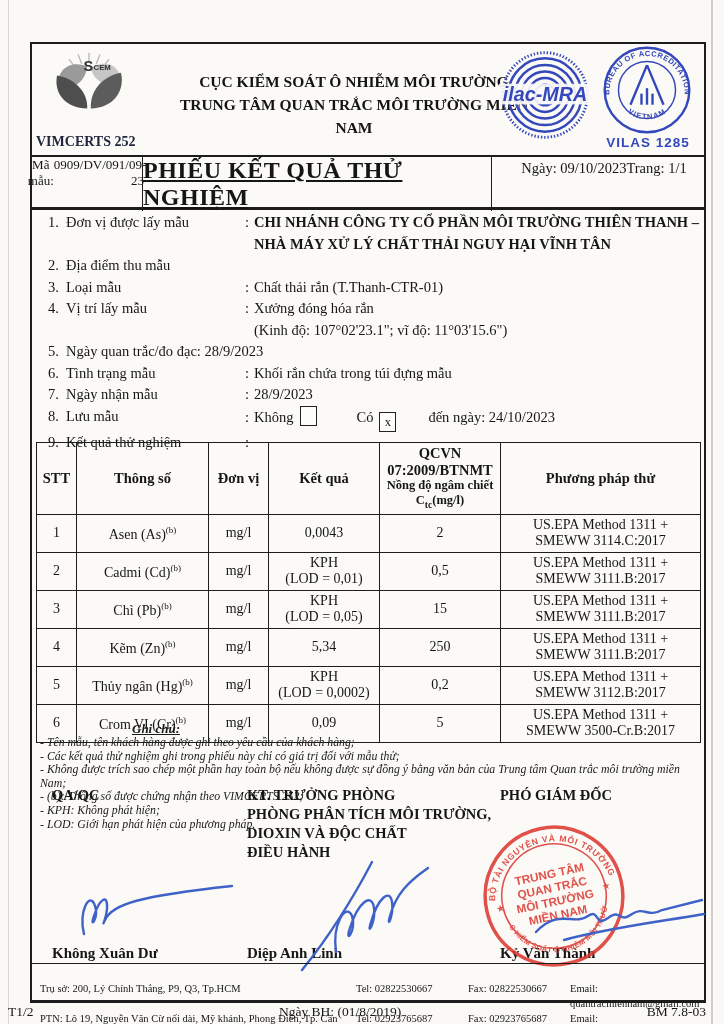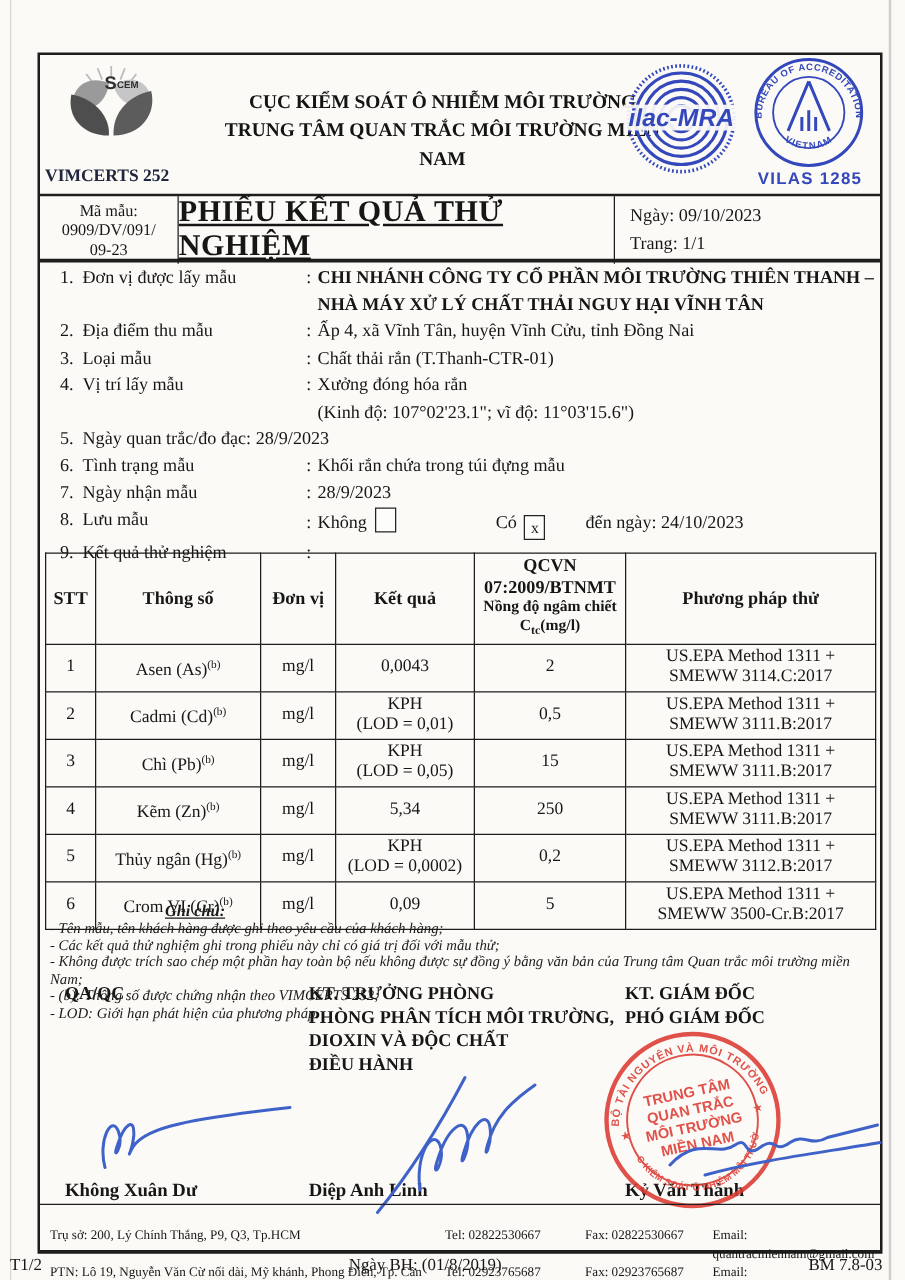--- a/index.html
+++ b/index.html
@@ -19,38 +19,38 @@
        font-size:15.5px;line-height:23px;color:#141414;}
   .ilac{position:absolute;left:466px;top:4px;width:94px;height:94px;}
   .vilas{position:absolute;left:566px;top:0px;width:98px;height:92px;}
   .vilas-code{position:absolute;left:566px;top:91px;width:100px;text-align:center;
               font-family:"Liberation Sans",sans-serif;font-weight:bold;font-size:13.5px;
               letter-spacing:1px;color:#3448bb;}
 
   
   .title-row{position:absolute;left:0;top:113px;width:100%;height:50px;display:grid;
              grid-template-columns:111px 1fr 212px;border-bottom:3px solid #1d1d1d;}
-  .tcell{display:flex;flex-direction:column;justify-content:center;}
+  .tcell{display:flex;justify-content:center;}
   .tcode{border-right:1.5px solid #1d1d1d;text-align:center;font-size:13px;line-height:15.5px;}
   .ttitle{border-right:1.5px solid #1d1d1d;align-items:flex-end;font-weight:bold;font-size:24px;
           letter-spacing:0.5px;text-decoration:underline;}
   .tmeta{padding-left:12px;font-size:14.5px;line-height:22px;}
 
   
   .info{position:absolute;left:0;top:168px;width:100%;font-size:14.5px;line-height:21.5px;}
   .irow{display:grid;grid-template-columns:18px 179px 1fr;padding-left:16px;align-items:start;}
   .irow.tight{grid-template-columns:18px 1fr;}
   .ilabel{white-space:nowrap;}
   .colon{margin-right:5px;}
   .vstack{display:inline-block;vertical-align:top;}
   .boldval{font-weight:bold;}
   .blk{display:block;}
   .chk{display:inline-block;width:15px;height:18px;border:1.2px solid #222;text-align:center;
        font-size:12.5px;line-height:18px;vertical-align:-4px;margin-left:6px;background:#fdfdfb;}
-  .gap-yes{margin-left:80px;}
+  .gap-yes{margin-left:40px;}
   .gap-until{margin-left:32px;}
 
   
   table.results{position:absolute;left:4px;top:398px;width:664px;border-collapse:collapse;
                 table-layout:fixed;font-size:14px;}
   .results th,.results td{border:1.4px solid #1d1d1d;text-align:center;vertical-align:middle;
                           padding:2px 2px;line-height:16.5px;}
   .results th{font-weight:bold;font-size:14.5px;}
   .qcvn-small{font-size:12.5px;font-weight:bold;line-height:14.5px;}
   .c-param{text-align:left;padding-left:9px;}
@@ -167,21 +167,20 @@
 
     <div class="info">
       <div class="irow">
         <span>1.</span>
         <span class="ilabel">Đơn vị được lấy mẫu</span>
         <span><span class="colon">:</span><span class="vstack boldval"><span class="blk">CHI NHÁNH CÔNG TY CỔ PHẦN MÔI TRƯỜNG THIÊN THANH –</span><span class="blk">NHÀ MÁY XỬ LÝ CHẤT THẢI NGUY HẠI VĨNH TÂN</span></span></span>
       </div>
       <div class="irow">
         <span>2.</span>
         <span class="ilabel">Địa điểm thu mẫu</span>
-        <span><span class="colon">:</span><span>Ấp 4, xã Vĩnh Tân, huyện Vĩnh Cửu, tỉnh Đồng Nai</span></span>
       </div>
       <div class="irow">
         <span>3.</span>
         <span class="ilabel">Loại mẫu</span>
         <span><span class="colon">:</span><span>Chất thải rắn (T.Thanh-CTR-01)</span></span>
       </div>
       <div class="irow">
         <span>4.</span>
         <span class="ilabel">Vị trí lấy mẫu</span>
         <span><span class="colon">:</span><span class="vstack"><span class="blk">Xưởng đóng hóa rắn</span><span class="blk">(Kinh độ: 107°02'23.1"; vĩ độ: 11°03'15.6")</span></span></span>
@@ -321,20 +320,21 @@
         </tbody>
     </table>
 
     <div class="notes">
       <div class="notes-head">Ghi chú:</div>
       <div>
           <div class="note-item">- Tên mẫu, tên khách hàng được ghi theo yêu cầu của khách hàng;</div>
           <div class="note-item">- Các kết quả thử nghiệm ghi trong phiếu này chỉ có giá trị đối với mẫu thử;</div>
           <div class="note-item">- Không được trích sao chép một phần hay toàn bộ nếu không được sự đồng ý bằng văn bản của Trung tâm Quan trắc môi trường miền Nam;</div>
           <div class="note-item">- (b): Thông số được chứng nhận theo VIMCERTS 252;</div>
+          <div class="note-item">- KPH: Không phát hiện;</div>
           <div class="note-item">- LOD: Giới hạn phát hiện của phương pháp.</div>
         </div>
     </div>
 
     <div class="sigs">
       <div class="sigcol sig-left">
         <div class="sig-titles">
             <div>QA/QC</div>
           </div>
         <div class="sig-name">Không Xuân Dư</div>
@@ -343,21 +343,20 @@
         <div class="sig-titles">
             <div>KT. TRƯỞNG PHÒNG</div>
             <div>PHÒNG PHÂN TÍCH MÔI TRƯỜNG,</div>
             <div>DIOXIN VÀ ĐỘC CHẤT</div>
             <div>ĐIỀU HÀNH</div>
           </div>
         <div class="sig-name">Diệp Anh Linh</div>
       </div>
       <div class="sigcol sig-right">
         <div class="sig-titles">
-            <div>KT. GIÁM ĐỐC</div>
             <div>PHÓ GIÁM ĐỐC</div>
           </div>
         <div class="sig-name">Kỷ Văn Thành</div>
       </div>
 
       <svg class="stamp-red" viewBox="0 0 170 170">
         <defs>
           <path id="stTop" d="M 17 103 A 69 69 0 1 1 153 103"></path>
           <path id="stBot" d="M 27 108 A 61 61 0 0 0 143 108"></path>
         </defs>

